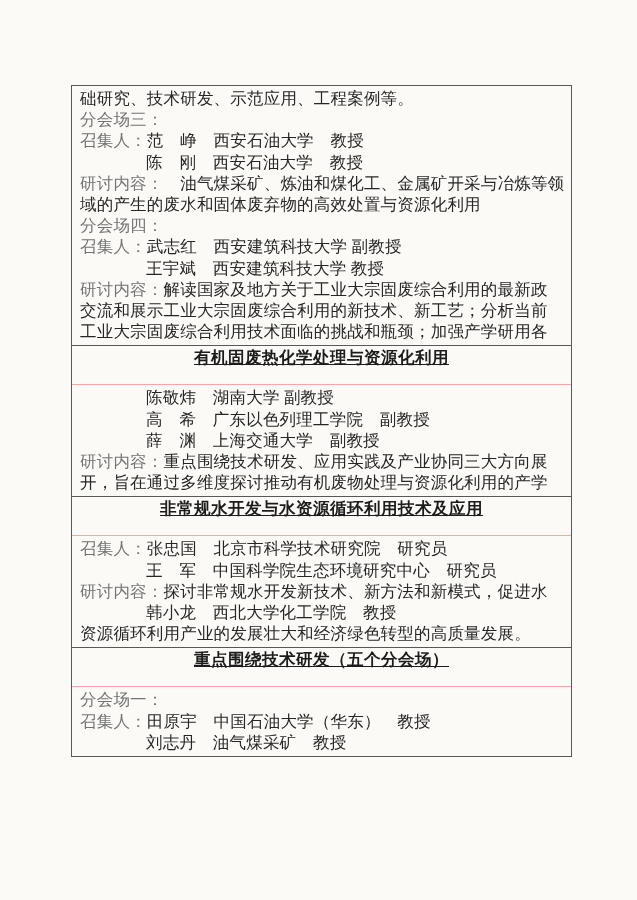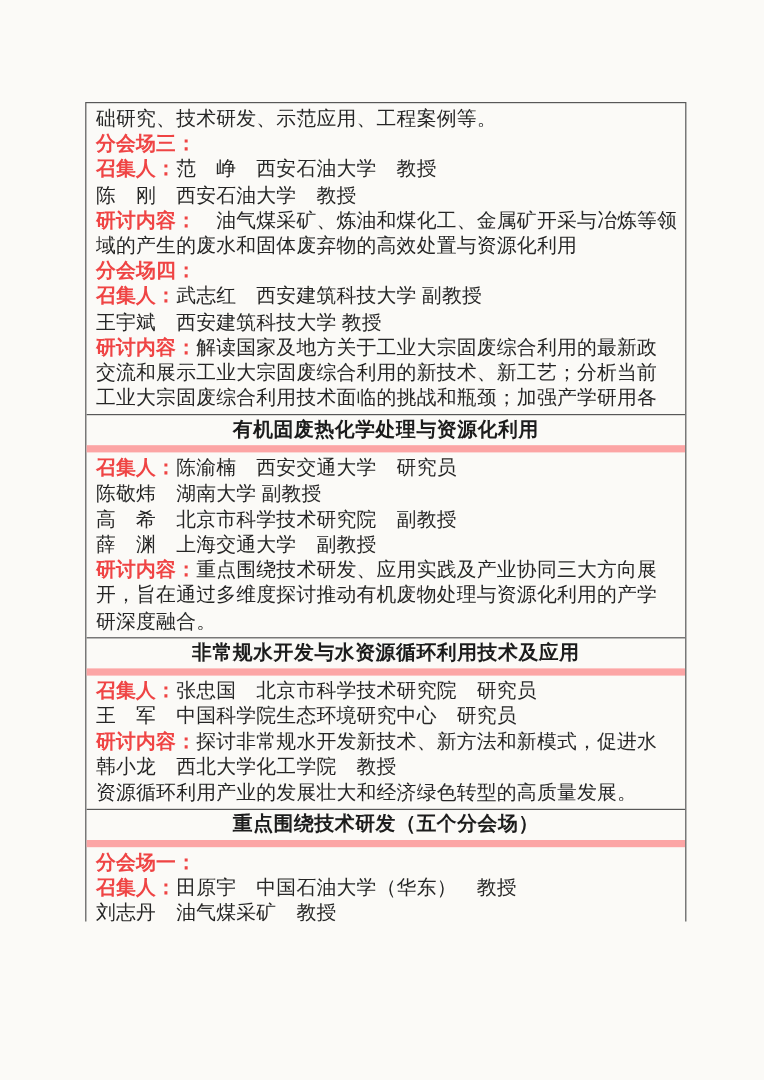--- a/index.html
+++ b/index.html
@@ -25,32 +25,33 @@
   .body-block {
     padding: 2px 8px 3px 8px;
   }
   .line {
     font-size: 16.5px;
     line-height: 21.2px;
     white-space: nowrap;
     color: #262626;
     letter-spacing: 0.2px;
   }
-  .line.indent { }
-  .lbl { font-weight: bold; color: #ef4444; }
+  .line.indent { margin-left: 66px; }
+  .lbl { font-weight: normal; color: #737373; }
   .header-row {
     border-top: 1px solid #585858;
-    border-bottom: 6px solid #fca5a5;
+    border-bottom: 1px solid #fca5a5;
     text-align: center;
     font-weight: bold;
     font-size: 16.5px;
     line-height: 20px;
-    padding: 2px 0 3px 0;
+    padding: 2px 0 16px 0;
     color: #1c1c1c;
     letter-spacing: 0.5px;
+    text-decoration: underline;
   }
   .page-number {
     position: absolute;
     top: 838px; left: 0;
     width: 637px;
     text-align: left;
     font-size: 14px;
     color: #737373;
     letter-spacing: 2px;
   }
@@ -69,27 +70,25 @@
         <div class="line"><span>域的产生的废水和固体废弃物的高效处置与资源化利用</span></div>
         <div class="line"><span class="lbl">分会场四：</span></div>
         <div class="line"><span class="lbl">召集人：</span><span>武志红　西安建筑科技大学 副教授</span></div>
         <div class="line indent"><span>王宇斌　西安建筑科技大学 教授</span></div>
         <div class="line"><span class="lbl">研讨内容：</span><span>解读国家及地方关于工业大宗固废综合利用的最新政</span></div>
         <div class="line"><span>交流和展示工业大宗固废综合利用的新技术、新工艺；分析当前</span></div>
         <div class="line"><span>工业大宗固废综合利用技术面临的挑战和瓶颈；加强产学研用各</span></div>
       </div>
       <div class="header-row"><span>有机固废热化学处理与资源化利用</span></div>
       <div class="body-block">
-        <div class="line"><span class="lbl">召集人：</span><span>陈渝楠　西安交通大学　研究员</span></div>
         <div class="line indent"><span>陈敬炜　湖南大学 副教授</span></div>
-        <div class="line indent"><span>高　希　北京市科学技术研究院　副教授</span></div>
+        <div class="line indent"><span>高　希　广东以色列理工学院　副教授</span></div>
         <div class="line indent"><span>薛　渊　上海交通大学　副教授</span></div>
         <div class="line"><span class="lbl">研讨内容：</span><span>重点围绕技术研发、应用实践及产业协同三大方向展</span></div>
         <div class="line"><span>开，旨在通过多维度探讨推动有机废物处理与资源化利用的产学</span></div>
-        <div class="line"><span>研深度融合。</span></div>
       </div>
       <div class="header-row"><span>非常规水开发与水资源循环利用技术及应用</span></div>
       <div class="body-block">
         <div class="line"><span class="lbl">召集人：</span><span>张忠国　北京市科学技术研究院　研究员</span></div>
         <div class="line indent"><span>王　军　中国科学院生态环境研究中心　研究员</span></div>
         <div class="line"><span class="lbl">研讨内容：</span><span>探讨非常规水开发新技术、新方法和新模式，促进水</span></div>
         <div class="line indent"><span>韩小龙　西北大学化工学院　教授</span></div>
         <div class="line"><span>资源循环利用产业的发展壮大和经济绿色转型的高质量发展。</span></div>
       </div>
       <div class="header-row"><span>重点围绕技术研发（五个分会场）</span></div>

